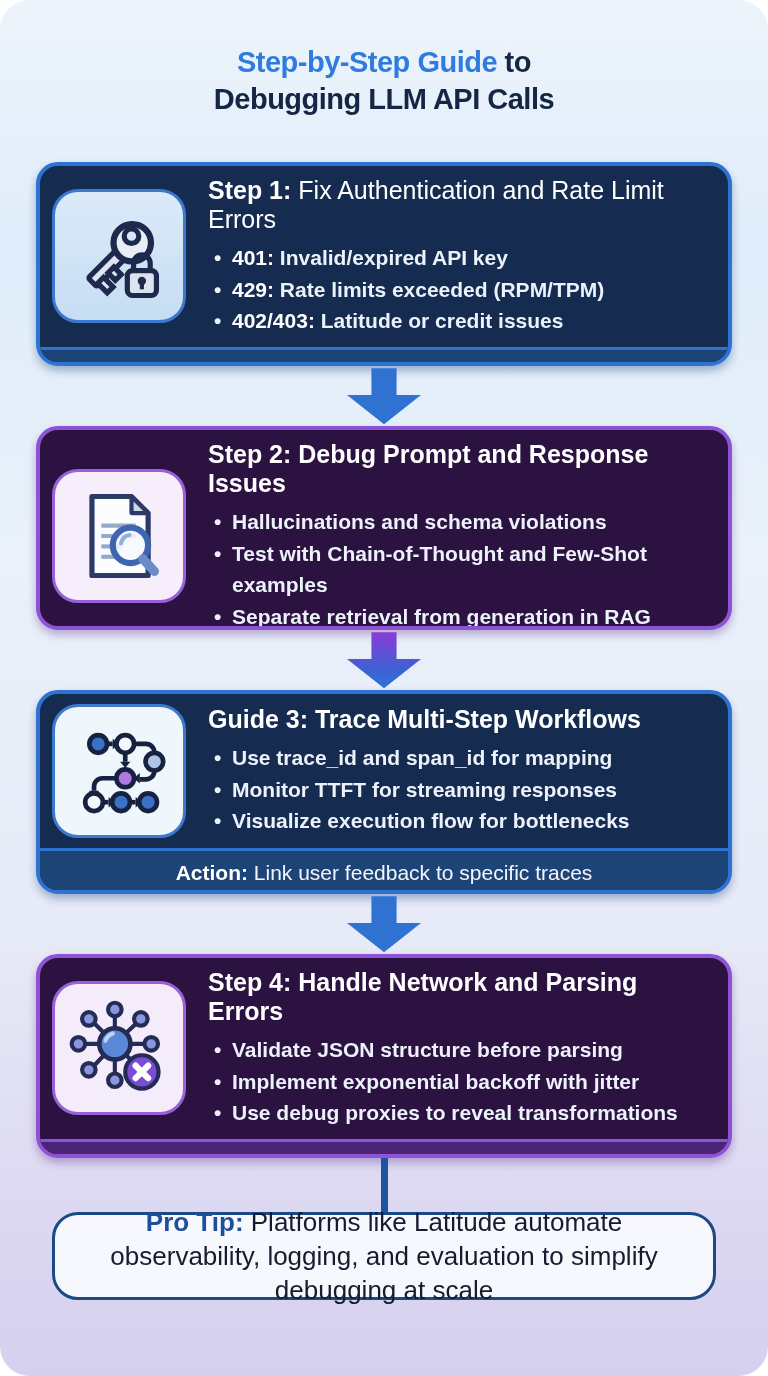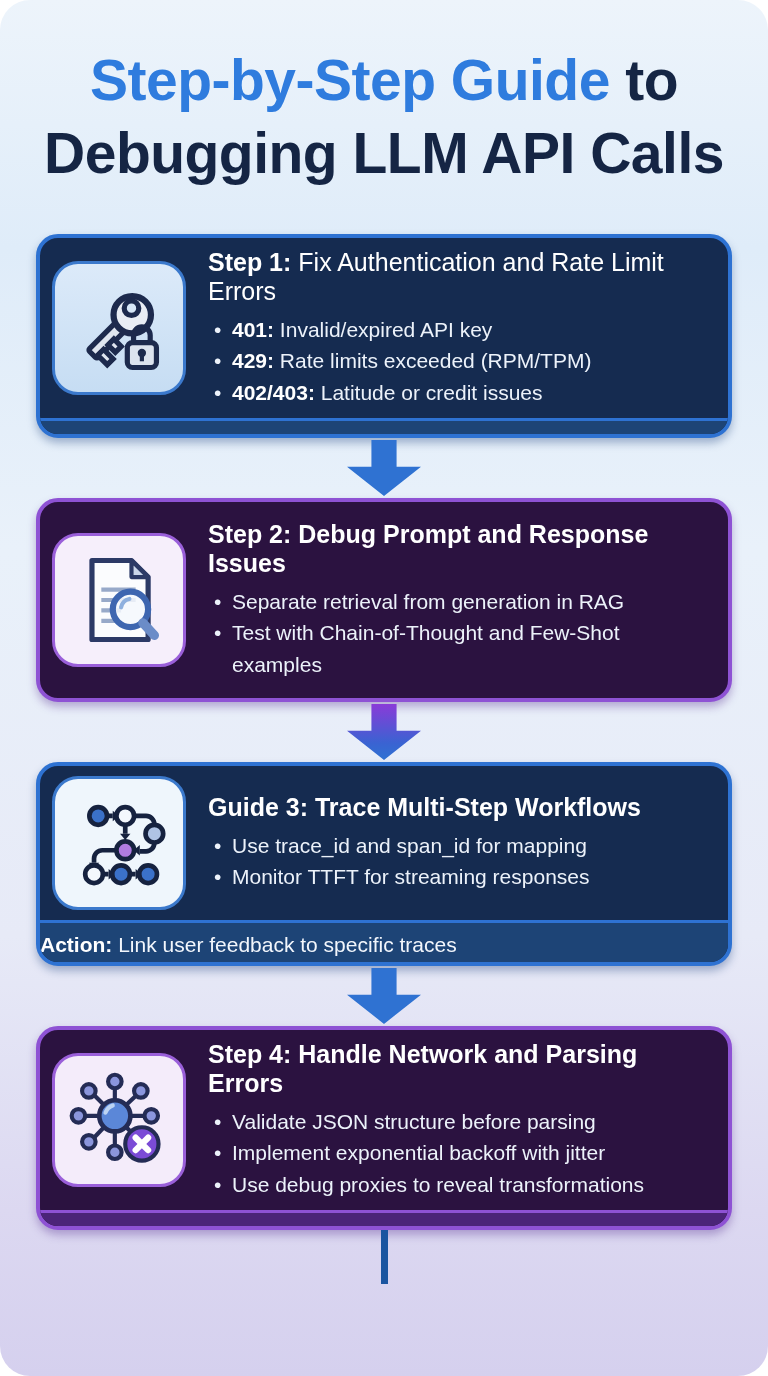--- a/index.html
+++ b/index.html
@@ -11,21 +11,21 @@
     width: 768px; height: 1376px;
     border-radius: 30px;
     overflow: hidden;
     background: linear-gradient(180deg, #EDF4FB 0%, #DFECF9 18%, #E9F1FA 40%, #E7EAF7 68%, #DCD8F1 88%, #D5D0EE 100%);
   }
 
   
   .page-title {
     margin: 44px 30px 44px 30px;
     text-align: center;
-    font-size: 57px;
+    font-size: 29px;
     font-weight: bold;
     line-height: 1.28;
     letter-spacing: -0.5px;
     color: #152544;
   }
   .page-title .hl { color: #2F7CDE; }
   .page-title .line2 { display: block; }
 
   
   .step-card {
@@ -53,40 +53,40 @@
   .theme-purple .icon-box{ border-color: #9A5FD9; }
   .step-1 .icon-box { background: linear-gradient(180deg,#DCEAF9,#C6DDF3); }
   .step-2 .icon-box { background: #F6EFFB; }
   .step-3 .icon-box { background: #EFF6FC; }
   .step-4 .icon-box { background: #F4ECFA; }
   .icon-box svg { width: 104px; height: 104px; }
 
   .card-content { margin-left: 22px; color: #EFF4FA; }
   .step-title { font-size: 25px; color: #FFFFFF; font-weight: bold; margin-bottom: 8px; }
   .step-title .title-regular { font-weight: normal; }
-  .card-content ul { list-style: none; }
+  .card-content ul { list-style: none; font-weight: bold; }
   .card-content li {
     position: relative;
     font-size: 21px;
     line-height: 1.5;
     padding-left: 24px;
     color: #ECF2FA;
   }
   .card-content li::before {
     content: "•";
     position: absolute; left: 6px; top: 0;
     color: #ECF2FA;
   }
   .card-content li b { color: #FFFFFF; }
 
   .action-bar {
     height: 47px;
     flex: 0 0 47px;
     border-top: 3px solid;
-    display: flex; align-items: center; 
+    display: flex; align-items: center; justify-content: center;
     font-size: 21px;
     color: #F2F6FC;
     white-space: pre;
   }
   .theme-blue  .action-bar { border-top-color: #2E72D2; background: #1D4476; }
   .theme-purple .action-bar{ border-top-color: #8E52D4; background: #4B2478; }
   .action-bar b { color: #FFFFFF; }
 
   
   .flow-arrow {
@@ -173,22 +173,23 @@
           <circle cx="61" cy="59" r="17" fill="rgba(244,248,253,0.85)" stroke="#3E66B0" stroke-width="6"></circle>
           <path d="M52 57 a10 10 0 0 1 8 -8" fill="none" stroke="#8FB0DE" stroke-width="4" stroke-linecap="round"></path>
           <line x1="73" y1="72" x2="84" y2="84" stroke="#6B8CC8" stroke-width="9" stroke-linecap="round"></line>
         </svg>
       </div>
       <div class="card-content">
         <h2 class="step-title">
           <b>Step 2:</b><b> Debug Prompt and Response Issues</b>
         </h2>
         <ul>
+          <li><b></b><span>Hallucinations and schema violations</span></li>
+          <li><b></b><span>Test with Chain-of-Thought and Few-Shot examples</span></li>
           <li><b></b><span>Separate retrieval from generation in RAG</span></li>
-          <li><b></b><span>Test with Chain-of-Thought and Few-Shot examples</span></li>
         </ul>
       </div>
     </div>
 
   </section>
 
   <div class="flow-arrow arrow-gradient"></div>
 
   <section class="step-card theme-blue step-3">
     <div class="card-body">
@@ -220,20 +221,21 @@
           <circle cx="78" cy="80" r="8.5" fill="#3B71C9" stroke="#16223F" stroke-width="4.5"></circle>
         </svg>
       </div>
       <div class="card-content">
         <h2 class="step-title">
           <b>Guide 3:</b><b> Trace Multi-Step Workflows</b>
         </h2>
         <ul>
           <li><b></b><span>Use trace_id and span_id for mapping</span></li>
           <li><b></b><span>Monitor TTFT for streaming responses</span></li>
+          <li><b></b><span>Visualize execution flow for bottlenecks</span></li>
         </ul>
       </div>
     </div>
     <div class="action-bar">
       <b>Action:</b><span> Link user feedback to specific traces</span>
     </div>
   </section>
 
   <div class="flow-arrow arrow-blue"></div>
 
@@ -281,14 +283,17 @@
         </ul>
       </div>
     </div>
     <div class="action-bar">
       <b>Action:</b><span> Log stack traces and environment context</span>
     </div>
   </section>
 
   <div class="connector-line"></div>
 
+  <div class="pro-tip">
+    <p><b>Pro Tip:</b><span> Platforms like Latitude automate observability, logging, and evaluation to simplify debugging at scale</span></p>
+  </div>
 
 </div>
 
 </body></html>

